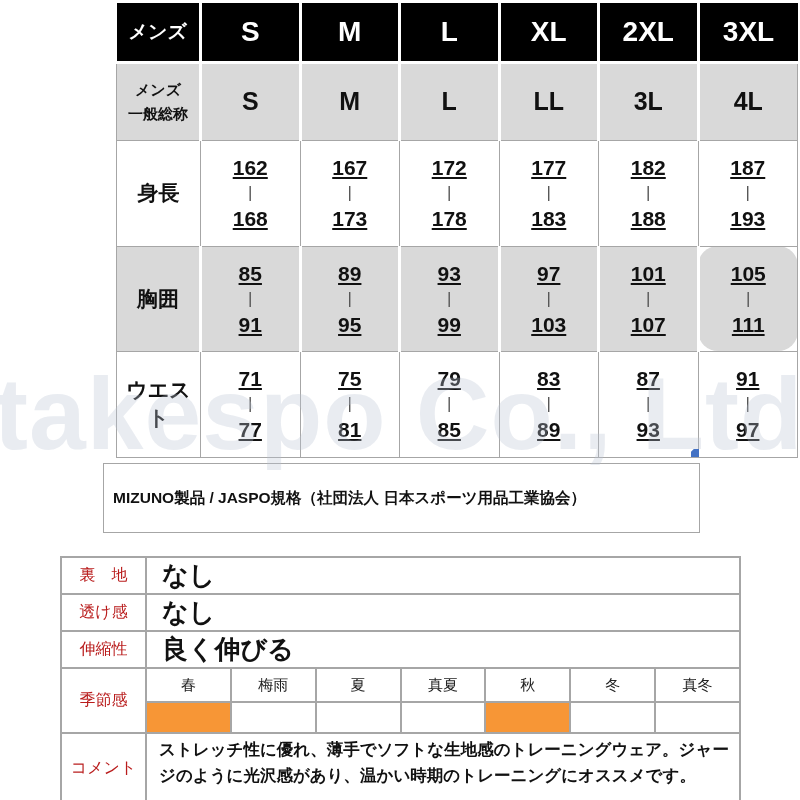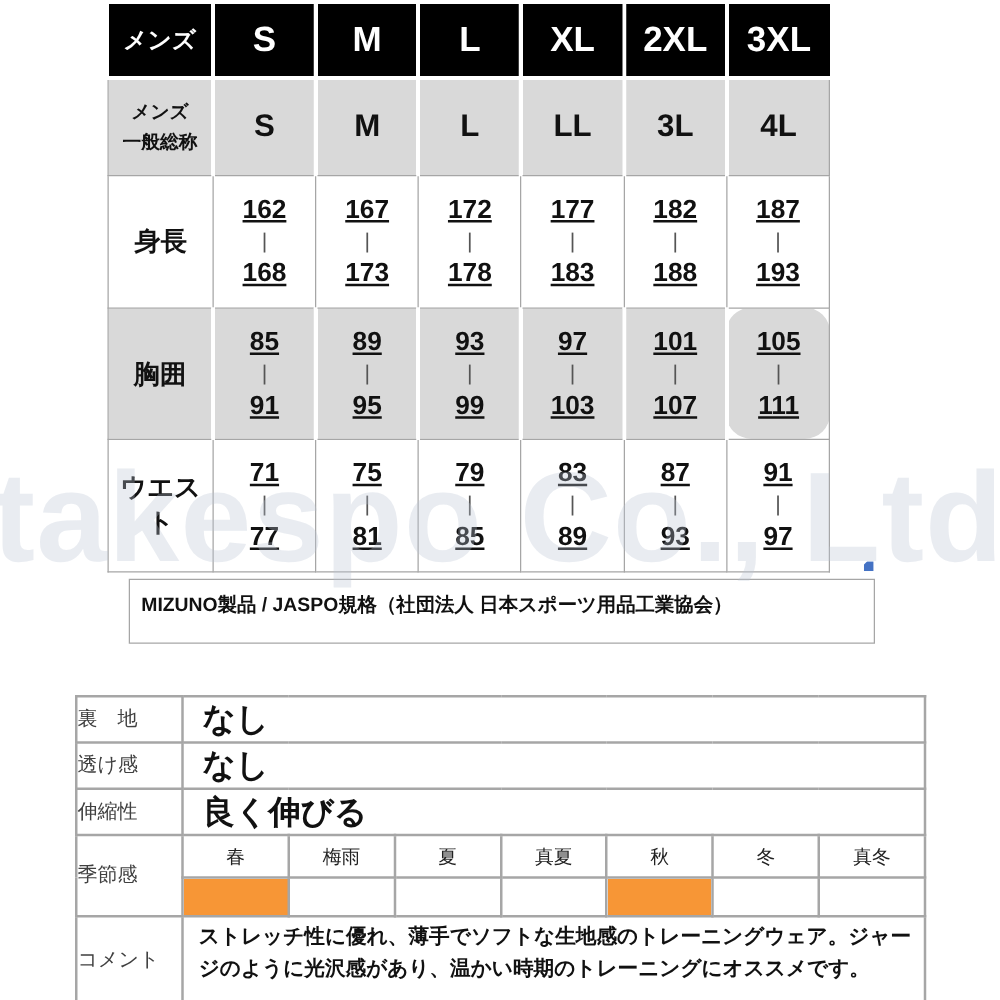--- a/index.html
+++ b/index.html
@@ -4,21 +4,21 @@
 <style>
   * { margin:0; padding:0; box-sizing:border-box; }
   html,body { background:#fff; }
   body {
     width:800px; height:800px; position:relative; overflow:hidden;
     font-family:"Liberation Sans","DejaVu Sans",sans-serif; color:#111;
   }
 
   
   table.size-table {
-    position:absolute; left:86px; top:3px; width:578px;
+    position:absolute; left:116px; top:3px; width:682px;
     border-collapse:collapse; table-layout:fixed;
   }
   .size-table td { text-align:center; vertical-align:middle; overflow:hidden; }
 
   tr.hdr td {
     background:var(--header-bg); color:var(--header-text);
     font-weight:bold; font-size:28px;
     border-right:3px solid #fff; border-bottom:3px solid #fff;
   }
   tr.hdr td:last-child { border-right:0; }
@@ -42,45 +42,45 @@
     border-top:1px solid var(--border); border-bottom:1px solid var(--border);
   }
   tr.mrow.gray td:first-child { border-left:1px solid var(--border); }
   tr.mrow.gray td:last-child  { border-right:1px solid var(--border);border-radius:20px; }
 
   .rv { line-height:27px;text-decoration:underline; }
   .rs { line-height:24px; font-size:17px; font-weight:normal; color:#555; }
 
   
   .note-box {
-    position:absolute; left:103px; top:463px; width:597px; height:52px;
+    position:absolute; left:103px; top:463px; width:597px; height:70px;
     border:1px solid var(--border); background:#fff;
     font-size:15.5px; font-weight:bold; line-height:1.75;
-    padding:7px 8px 0 9px;
+    padding:20px 8px 0 9px;
   }
 
   
   .watermark {
     position:absolute; left:-6px; top:356px; width:812px;
     font-size:102px; font-weight:bold; letter-spacing:1px; white-space:nowrap;
     color:rgba(188,196,210,0.32); z-index:3; pointer-events:none;
   }
   .blue-handle {
     position:absolute; left:691px; top:449px; width:8px; height:8px;
     background:var(--artifact-blue); z-index:4;
     clip-path:polygon(35% 0,100% 0,100% 100%,0 100%,0 35%);
   }
 
   
   table.spec-table {
     position:absolute; left:60px; top:556px; width:681px;
     border-collapse:collapse; table-layout:fixed; background:#fff;
   }
   .spec-table td { border:2px solid var(--border); vertical-align:middle; overflow:hidden; }
-  .slbl { font-size:16px; color:#404040; }
+  .slbl { text-align:center; font-size:16px; color:#b91c1c; }
   .sval { font-size:26px; font-weight:bold; padding-left:15px; }
   .season-name { text-align:center; font-size:15px; color:#222; }
   .season-fill { background:#fff; }
   .season-fill.hl { background:var(--highlight); }
   .scomment { font-size:16.5px; font-weight:bold; line-height:1.55; padding:3px 6px 14px 12px; text-align:left; }
 </style>
 </head>
 <body>
 
 <table class="size-table">

